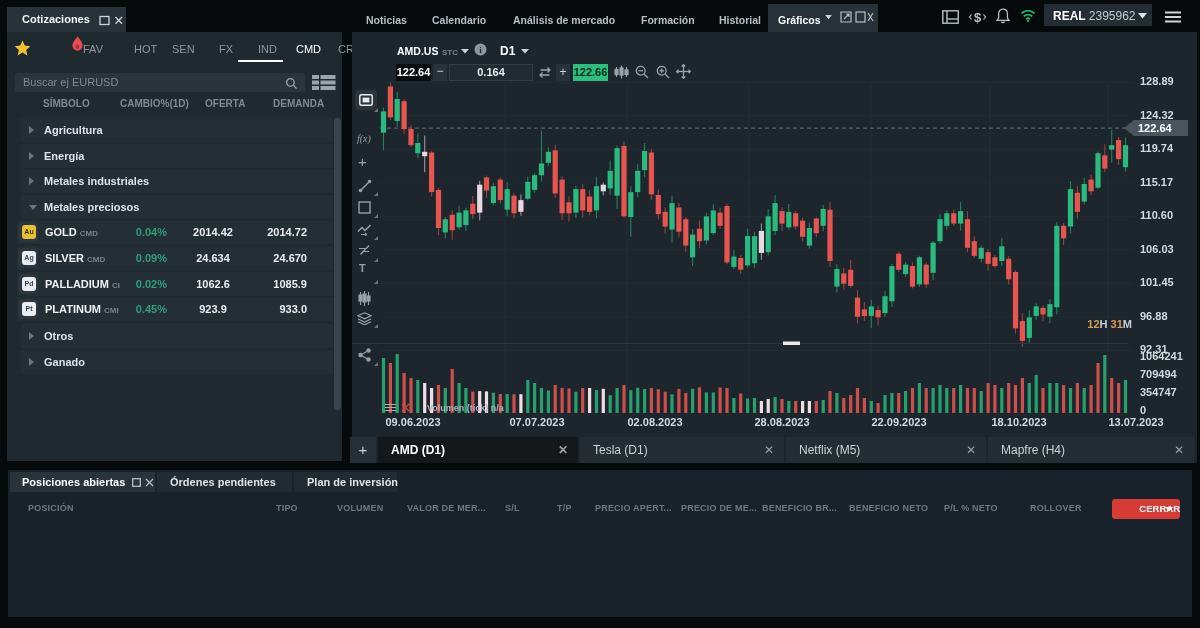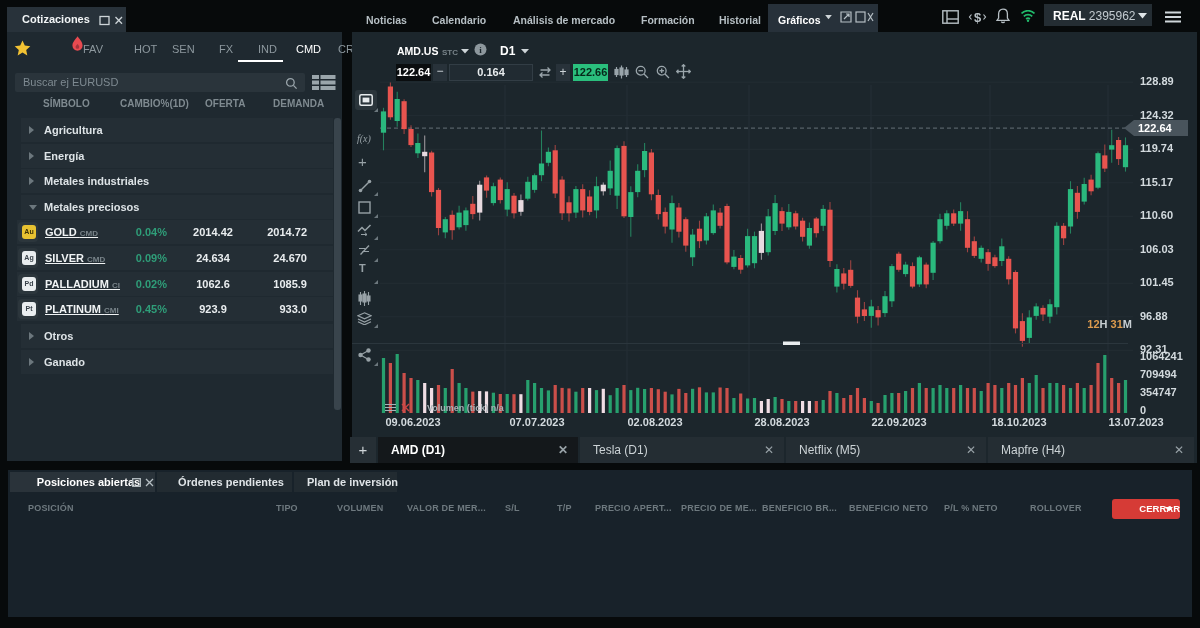--- a/index.html
+++ b/index.html
@@ -14,42 +14,42 @@
 #lp-search { position:absolute; left:8px; top:41px; width:290px; height:19px; background:#2a343b; border-radius:2px; }
 #lp-search span { position:absolute; left:8px; top:3px; font-size:11px; color:#7e8a91; }
 #gridicon { position:absolute; left:304px; top:41px; width:26px; height:19px; }
 .hcol { position:absolute; top:66px; font-size:10px; font-weight:bold; color:#7f8a90; }
 .catrow { position:absolute; left:14px; width:312px; height:24px; background:#242e35; }
 .catrow .arr { position:absolute; left:8px; top:8px; width:0; height:0; }
 .catrow .nm { position:absolute; left:23px; top:6px; font-size:11px; font-weight:bold; color:#dde3e6; }
 .symrow { position:absolute; left:10px; width:316px; height:24px; background:#242e35; }
 .symrow .out { position:absolute; left:1px; top:2px; width:20px; height:20px; border-radius:4px; background:#2c363c; }
 .symrow .badge { position:absolute; left:5px; top:5px; width:14px; height:14px; border-radius:3px; font-size:7px; font-weight:bold; text-align:center; line-height:14px; }
-.symrow .nm { position:absolute; left:28px; top:6px; font-size:11px; font-weight:bold; color:#f0f3f4;text-decoration:underline; }
+.symrow .nm { position:absolute; left:28px; top:6px; font-size:11px; font-weight:bold; color:#f0f3f4; }
 .symrow .sfx { font-size:8px; color:#79848a; font-weight:bold; }
 .symrow .chg { position:absolute; left:100px; width:50px; top:6px; font-size:11px; font-weight:bold; color:#2f9e79; text-align:right; }
 .symrow .bid { position:absolute; left:166px; width:60px; top:6px; font-size:11px; font-weight:bold; color:#e9edef; text-align:center; }
 .symrow .ask { position:absolute; left:230px; width:60px; top:6px; font-size:11px; font-weight:bold; color:#e9edef; text-align:right; }
 
 
 .tmenu { position:absolute; top:14px; font-size:10.5px; font-weight:bold; color:#b6bfc4; }
 #graf-tab { left:768px; top:4px; width:110px; height:28px; background:#27313a; }
 
 
 #chart { left:352px; top:32px; width:846px; height:431px; background:#1c262c; }
 .axlabel { position:absolute; left:788px; font-size:11px; font-weight:bold; color:#d3dade; }
 .datelabel { position:absolute; top:384px; width:90px; text-align:center; font-size:11px; font-weight:bold; color:#d3dade; }
 
 
 .ctab { position:absolute; top:437px; height:26px; font-size:12px; line-height:26px; color:#ccd3d6; }
 .ctab .x { position:absolute; right:10px; color:#98a2a7; font-size:12px; }
 
 
 #bp { left:8px; top:470px; width:1184px; height:147px; background:#18222a; }
-.btab { position:absolute; top:2px; height:20px; font-size:11px; font-weight:bold; color:#dfe4e7; line-height:20px; white-space:nowrap;text-align:center; }
+.btab { position:absolute; top:2px; height:20px; font-size:11px; font-weight:bold; color:#dfe4e7; line-height:20px; white-space:nowrap; }
 .bhdr { position:absolute; top:33px; font-size:9px; font-weight:bold; color:#6e797f; letter-spacing:0.2px; }
 </style></head>
 <body>
 <div id="stage">
 
   <div class="abs" id="lp-tab">
       <span class="t">Cotizaciones</span>
     <svg class="abs" style="left:92px;top:8px" width="26" height="11" viewBox="0 0 26 11">
       <rect x="1" y="1.5" width="9" height="8" fill="none" stroke="#cdd4d8" stroke-width="1.3"></rect>
       <path d="M16.5 2 L23 8.8 M23 2 L16.5 8.8" stroke="#cdd4d8" stroke-width="1.3"></path>

